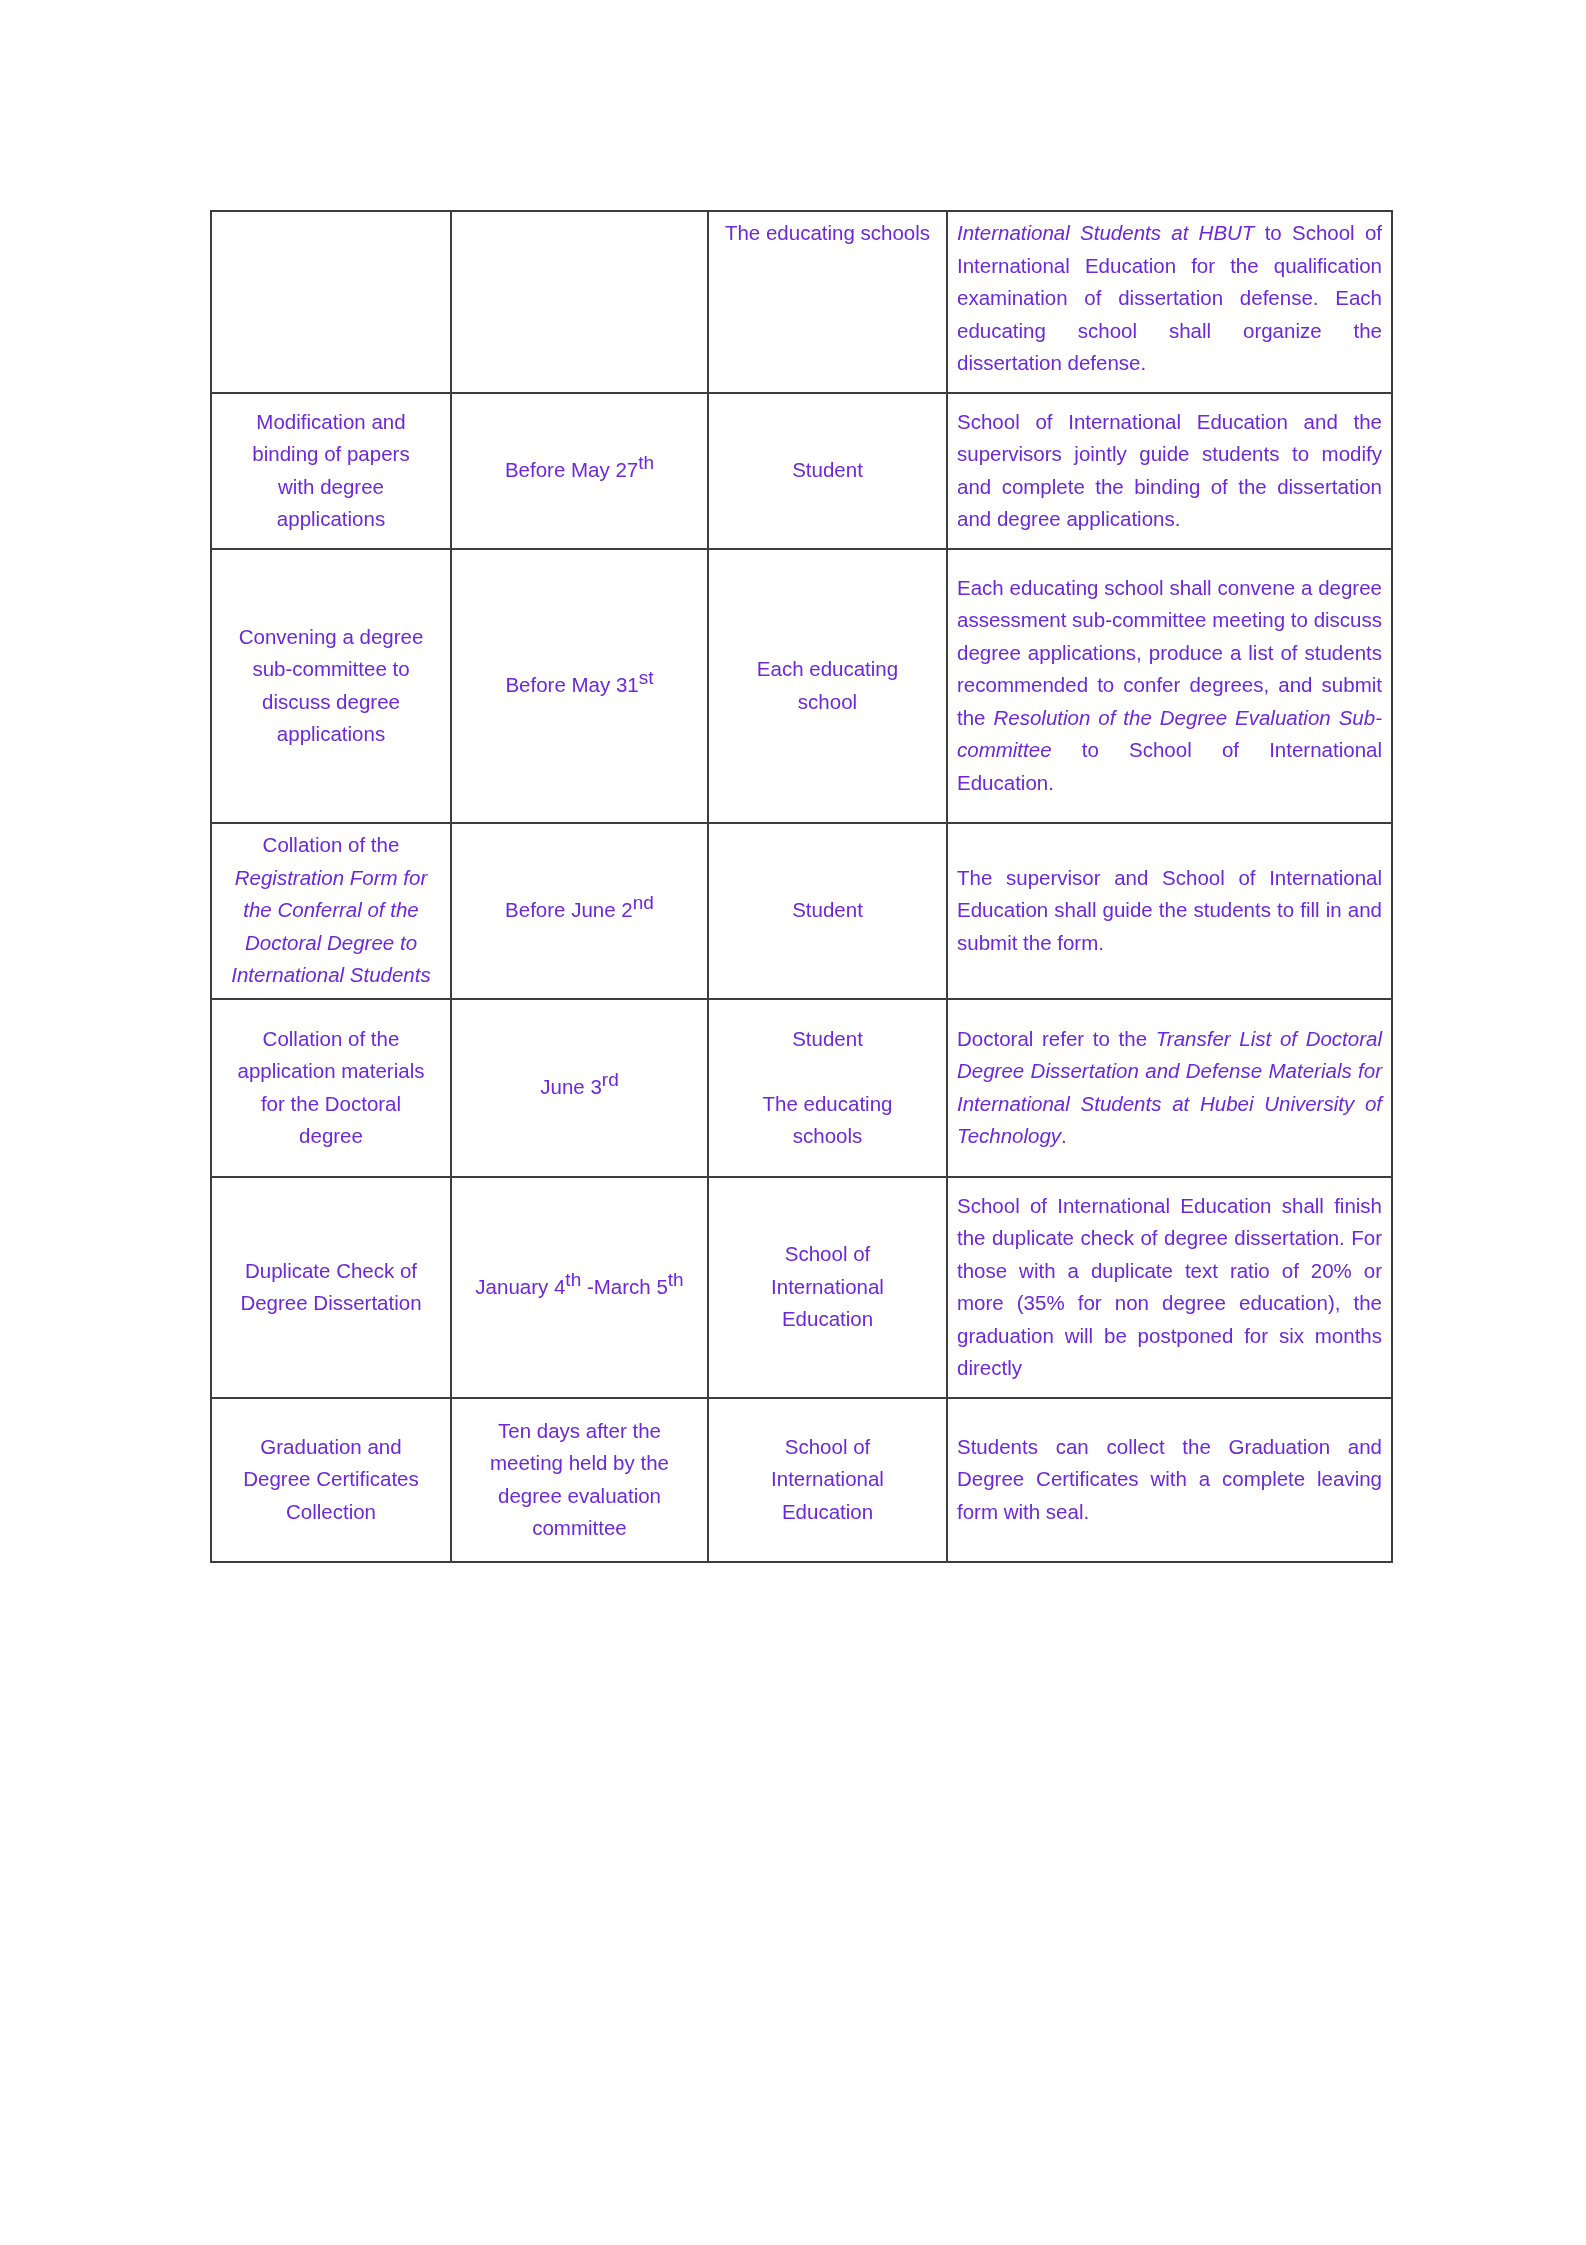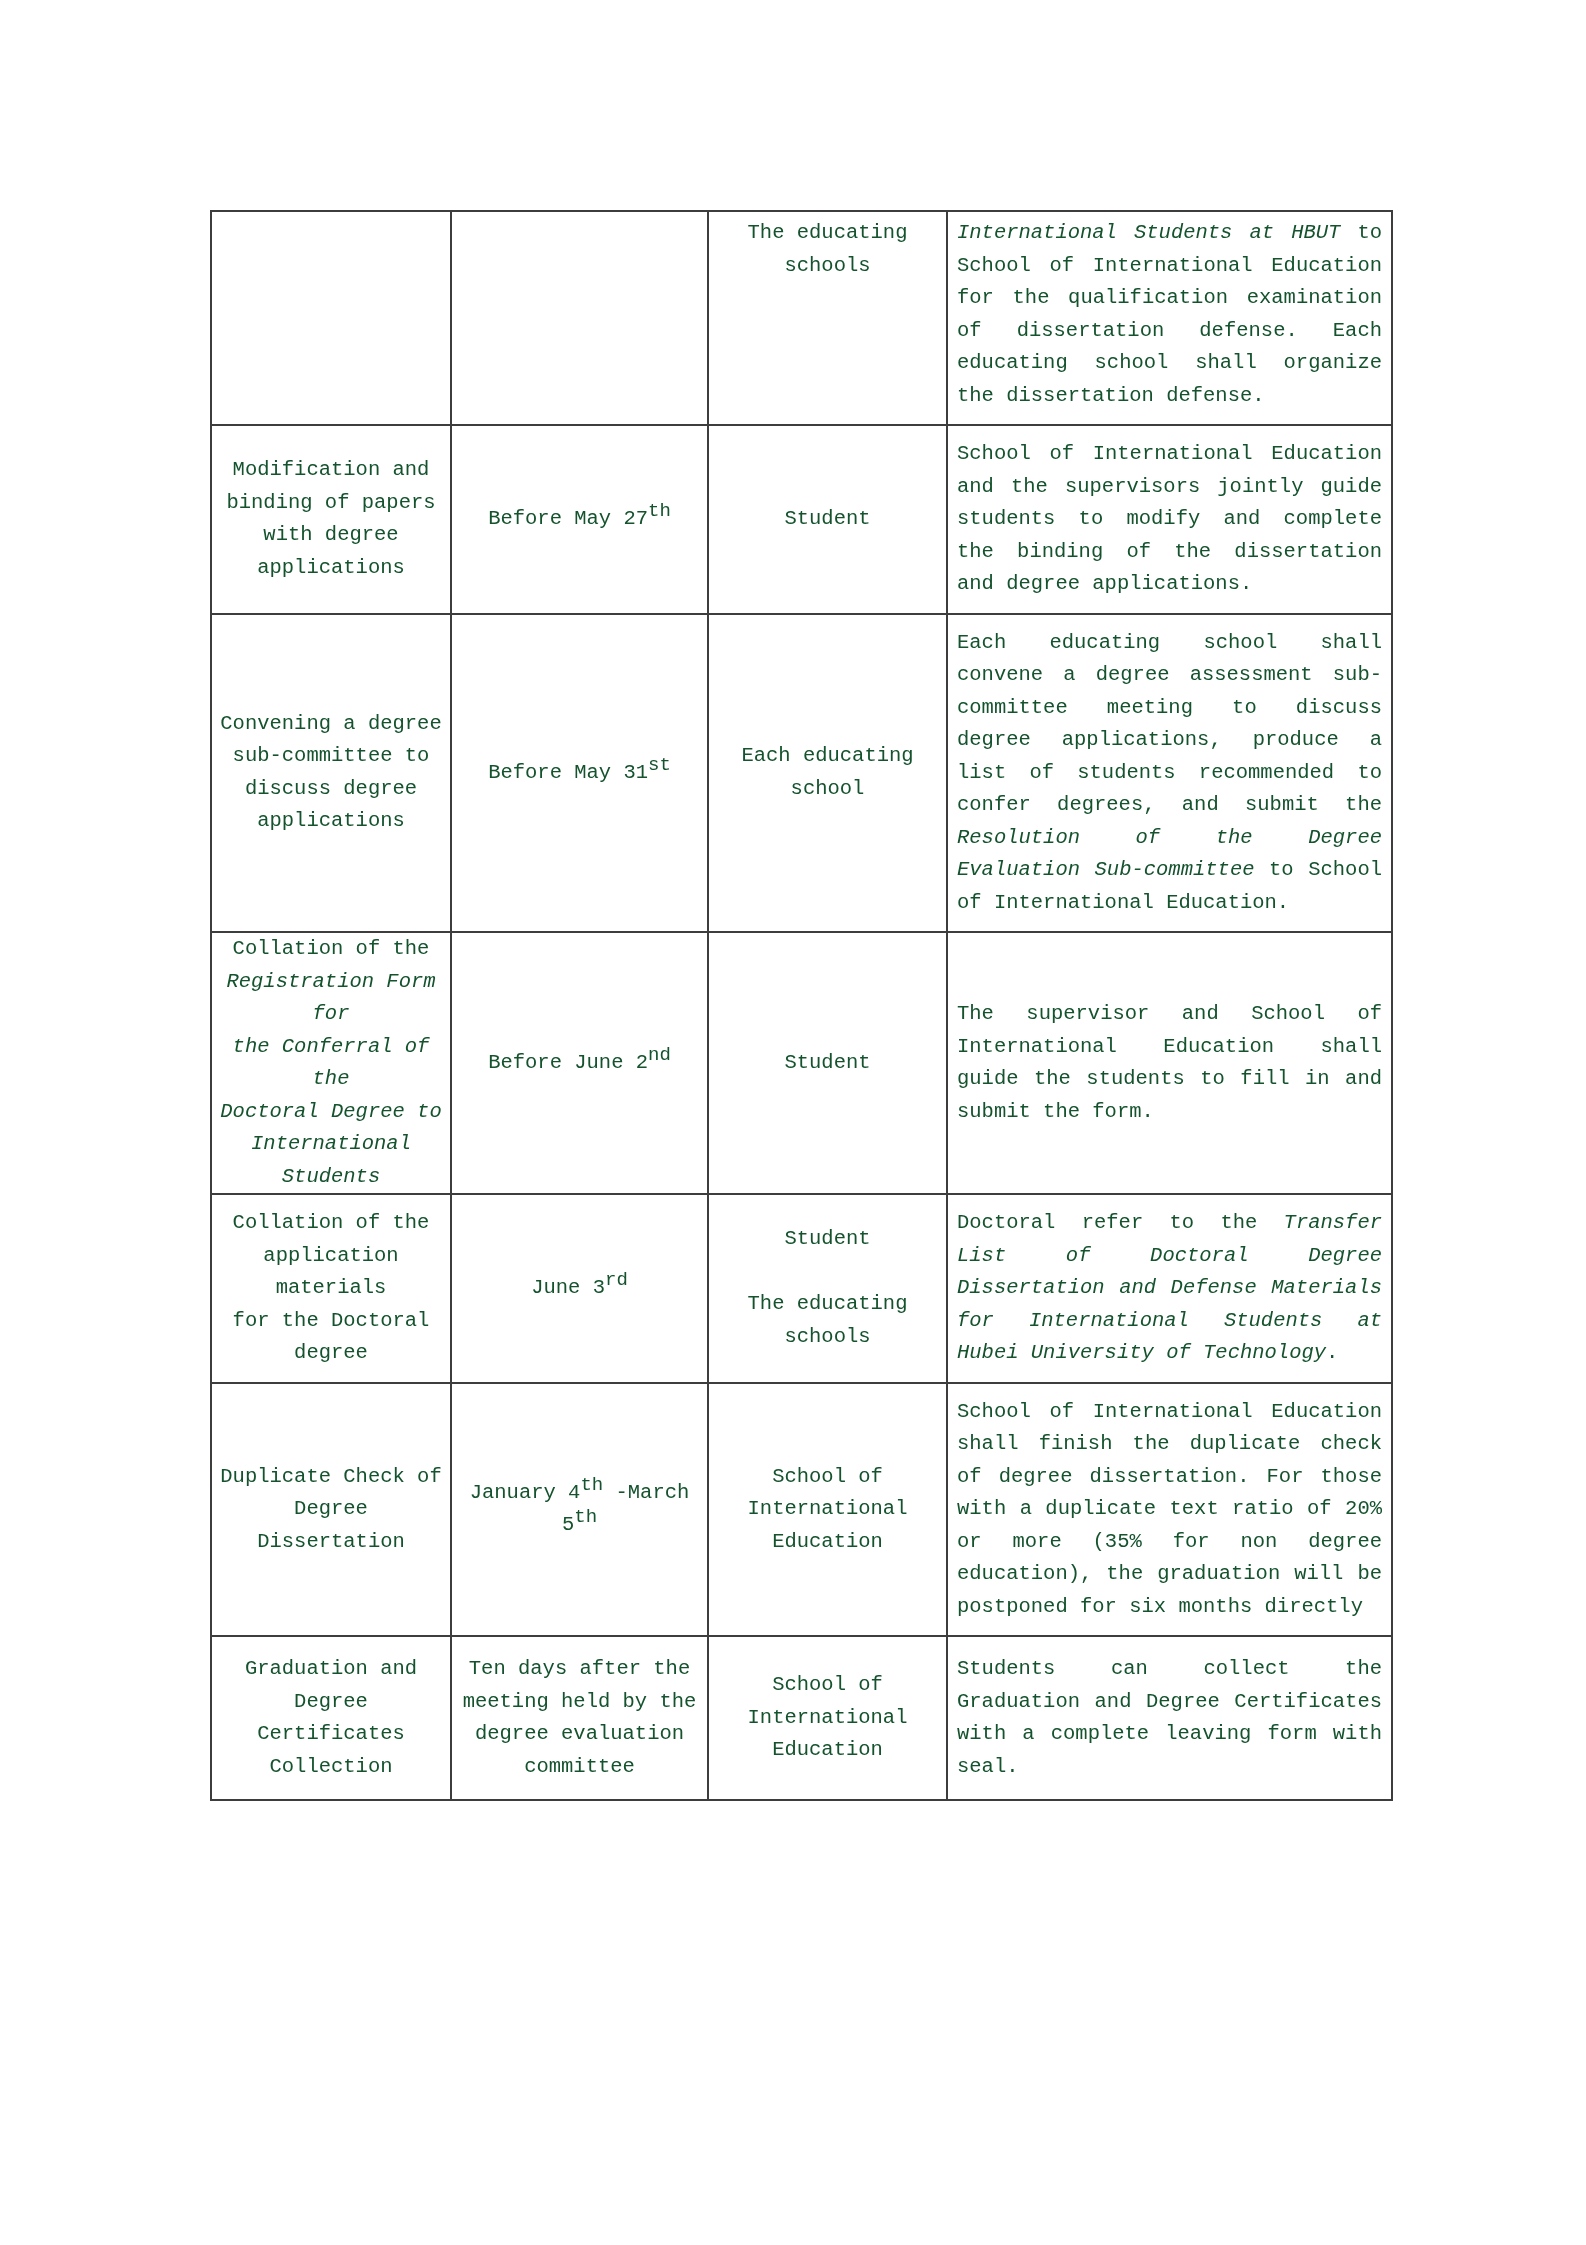--- a/index.html
+++ b/index.html
@@ -5,22 +5,22 @@
   html, body {
     margin: 0;
     padding: 0;
     background: #ffffff;
   }
   .page {
     position: relative;
     width: 1586px;
     height: 2245px;
     background: #ffffff;
-    font-family: Liberation Mono, monospace;
-    color: #14532d;
+    font-family: Liberation Sans, sans-serif;
+    color: #6d28d9;
     overflow: hidden;
   }
   table.doc-table {
     position: absolute;
     left: 210px;
     top: 210px;
     width: 1181px;
     border-collapse: collapse;
     table-layout: fixed;
   }

